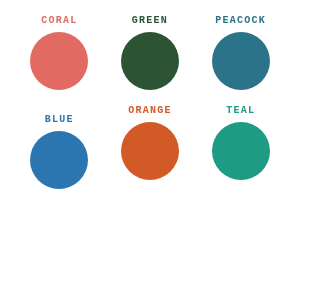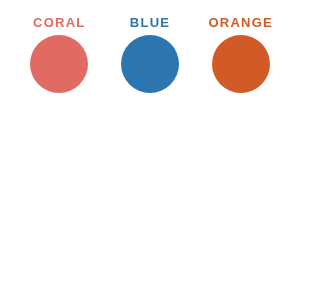--- a/index.html
+++ b/index.html
@@ -25,56 +25,68 @@
     row-gap: 0px;
     background: #ffffff;
   }
   .swatch-cell {
     display: flex;
     flex-direction: column;
     align-items: center;
     justify-content: flex-start;
   }
   .swatch-label {
-    font-size: 13px;
+    font-size: 10px;
     font-weight: 700;
     letter-spacing: 1.25px;
     text-transform: uppercase;
     line-height: 1;
     margin: 0 0 6px 0;
     text-align: center;
     white-space: nowrap;
-    font-family: Liberation Sans, sans-serif;
+    font-family: Liberation Mono, monospace;
   }
   .swatch-disc {
     width: 58px;
     height: 58px;
     border-radius: 50%;
     flex: 0 0 auto;
   }
 </style>
 </head>
 <body style="background: rgb(255, 255, 255);">
 
 <div id="palette-board">
 
   <div class="swatch-cell">
     <div class="swatch-label" style="color: rgb(225, 106, 99);">CORAL</div>
     <div class="swatch-disc" style="background: rgb(225, 106, 99);"></div>
   </div>
 
-
+  <div class="swatch-cell">
+    <div class="swatch-label" style="color: rgb(44, 84, 52);">GREEN</div>
+    <div class="swatch-disc" style="background: rgb(44, 84, 52);"></div>
+  </div>
 
   <div class="swatch-cell">
-    <div class="swatch-label" style="color: rgb(43, 118, 176);">BLUE</div>
+    <div class="swatch-label" style="color: rgb(43, 115, 137);">PEACOCK</div>
+    <div class="swatch-disc" style="background: rgb(43, 115, 137);"></div>
+  </div>
+
+  <div class="swatch-cell">
+    <div class="swatch-label" style="color: rgb(43, 118, 176); margin-top: 9px;">BLUE</div>
     <div class="swatch-disc" style="background: rgb(43, 118, 176);"></div>
   </div>
 
   <div class="swatch-cell">
     <div class="swatch-label" style="color: rgb(210, 90, 38);">ORANGE</div>
     <div class="swatch-disc" style="background: rgb(210, 90, 38);"></div>
   </div>
 
+  <div class="swatch-cell">
+    <div class="swatch-label" style="color: rgb(30, 156, 131);">TEAL</div>
+    <div class="swatch-disc" style="background: rgb(30, 156, 131);"></div>
+  </div>
 
 
 
 
 </div>
 
 </body></html>

